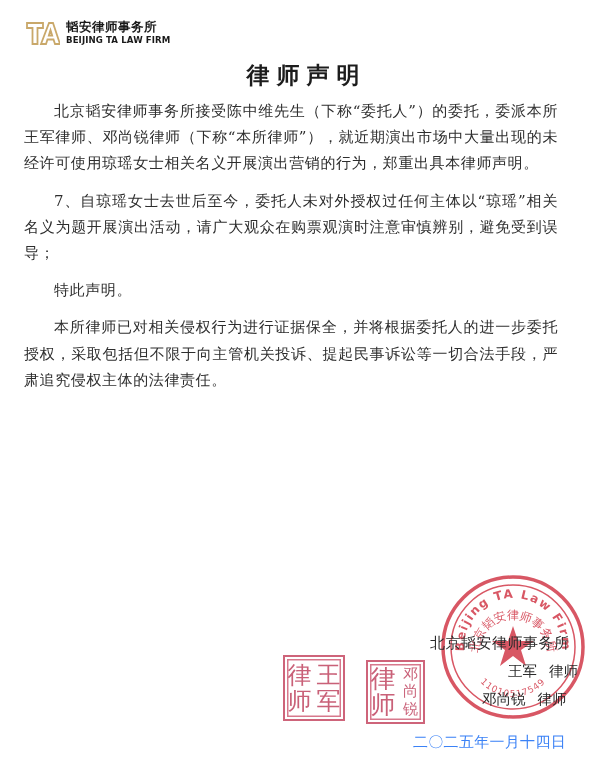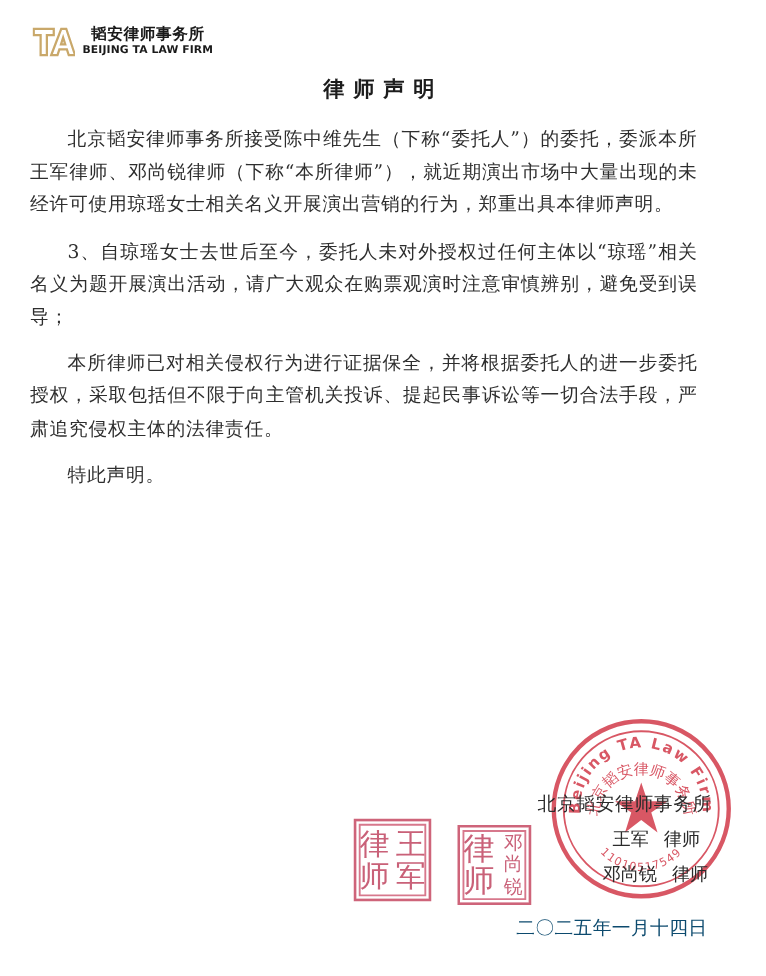--- a/index.html
+++ b/index.html
@@ -15,21 +15,20 @@
       font-family: "DejaVu Serif", "Liberation Serif", serif;
       color: #2a2a2a;
     }
     
     .logo {
       position: absolute;
       left: 26px;
       top: 20px;
       display: flex;
       align-items: center;
-      text-align: center;
     }
     .logo-mark {
       width: 34px;
       height: 26px;
       position: relative;
       margin-right: 6px;
     }
     .logo-text {
       display: flex;
       flex-direction: column;
@@ -52,21 +51,21 @@
     }
     
     .title {
       position: absolute;
       left: 0;
       right: 0;
       top: 60px;
       text-align: center;
       font-family: "DejaVu Sans", sans-serif;
       font-weight: bold;
-      font-size: 17px;
+      font-size: 23px;
       letter-spacing: 7px;
       color: #1c1c1c;
     }
     
     .body {
       position: absolute;
       left: 24px;
       width: 550px;
       top: 98px;
       font-size: 15px;
@@ -85,42 +84,42 @@
       position: absolute;
       left: 430px;
       top: 634px;
       font-size: 15px;
       color: #2b2b2b;
       letter-spacing: 0.5px;
       z-index: 3;
     }
     .sig-lawyer1 {
       position: absolute;
-      left: 490px;
+      left: 508px;
       top: 662px;
       font-size: 14.5px;
       color: #2b2b2b;
       z-index: 3;
     }
     .sig-lawyer2 {
       position: absolute;
       left: 482px;
       top: 690px;
       font-size: 14.5px;
       color: #2b2b2b;
       z-index: 3;
       text-align: right;
     }
     .sig-lawyer1 .nm, .sig-lawyer2 .nm { margin-right: 12px; }
     .sig-date {
       position: absolute;
       left: 413px;
       top: 733px;
       font-size: 15px;
-      color: #0c4a6e;
+      color: #3b82f6;
       letter-spacing: 0.3px;
     }
     
     .seal {
       position: absolute;
       left: 440px;
       top: 574px;
       width: 146px;
       height: 146px;
       z-index: 2;
@@ -197,23 +196,23 @@
   <div class="logo-text">
     <span class="logo-cn">韬安律师事务所</span>
     <span class="logo-en">BEIJING TA LAW FIRM</span>
   </div>
 </div>
 
 <div class="title">律师声明</div>
 
 <div class="body">
   <p>北京韬安律师事务所接受陈中维先生（下称“委托人”）的委托，委派本所王军律师、邓尚锐律师（下称“本所律师”），就近期演出市场中大量出现的未经许可使用琼瑶女士相关名义开展演出营销的行为，郑重出具本律师声明。</p>
-  <p>3、自琼瑶女士去世后至今，委托人未对外授权过任何主体以“琼瑶”相关名义为题开展演出活动，请广大观众在购票观演时注意审慎辨别，避免受到误导；</p>
+  <p>7、自琼瑶女士去世后至今，委托人未对外授权过任何主体以“琼瑶”相关名义为题开展演出活动，请广大观众在购票观演时注意审慎辨别，避免受到误导；</p>
+  <p>特此声明。</p>
   <p>本所律师已对相关侵权行为进行证据保全，并将根据委托人的进一步委托授权，采取包括但不限于向主管机关投诉、提起民事诉讼等一切合法手段，严肃追究侵权主体的法律责任。</p>
-  <p>特此声明。</p>
 </div>
 
 <div class="seal">
   <svg width="146" height="146" viewBox="0 0 146 146">
     <defs>
       <path id="sealTopArc" d="M 24 73 A 49 49 0 0 1 122 73"></path>
       <path id="sealInnerArc" d="M 38 80 A 35 35 0 0 1 108 80"></path>
       <path id="sealBottomArc" d="M 30 88 A 44 44 0 0 0 116 88"></path>
     </defs>
     <circle cx="73" cy="73" r="70" fill="none" stroke="#d23a4a" stroke-width="3.5"></circle>

